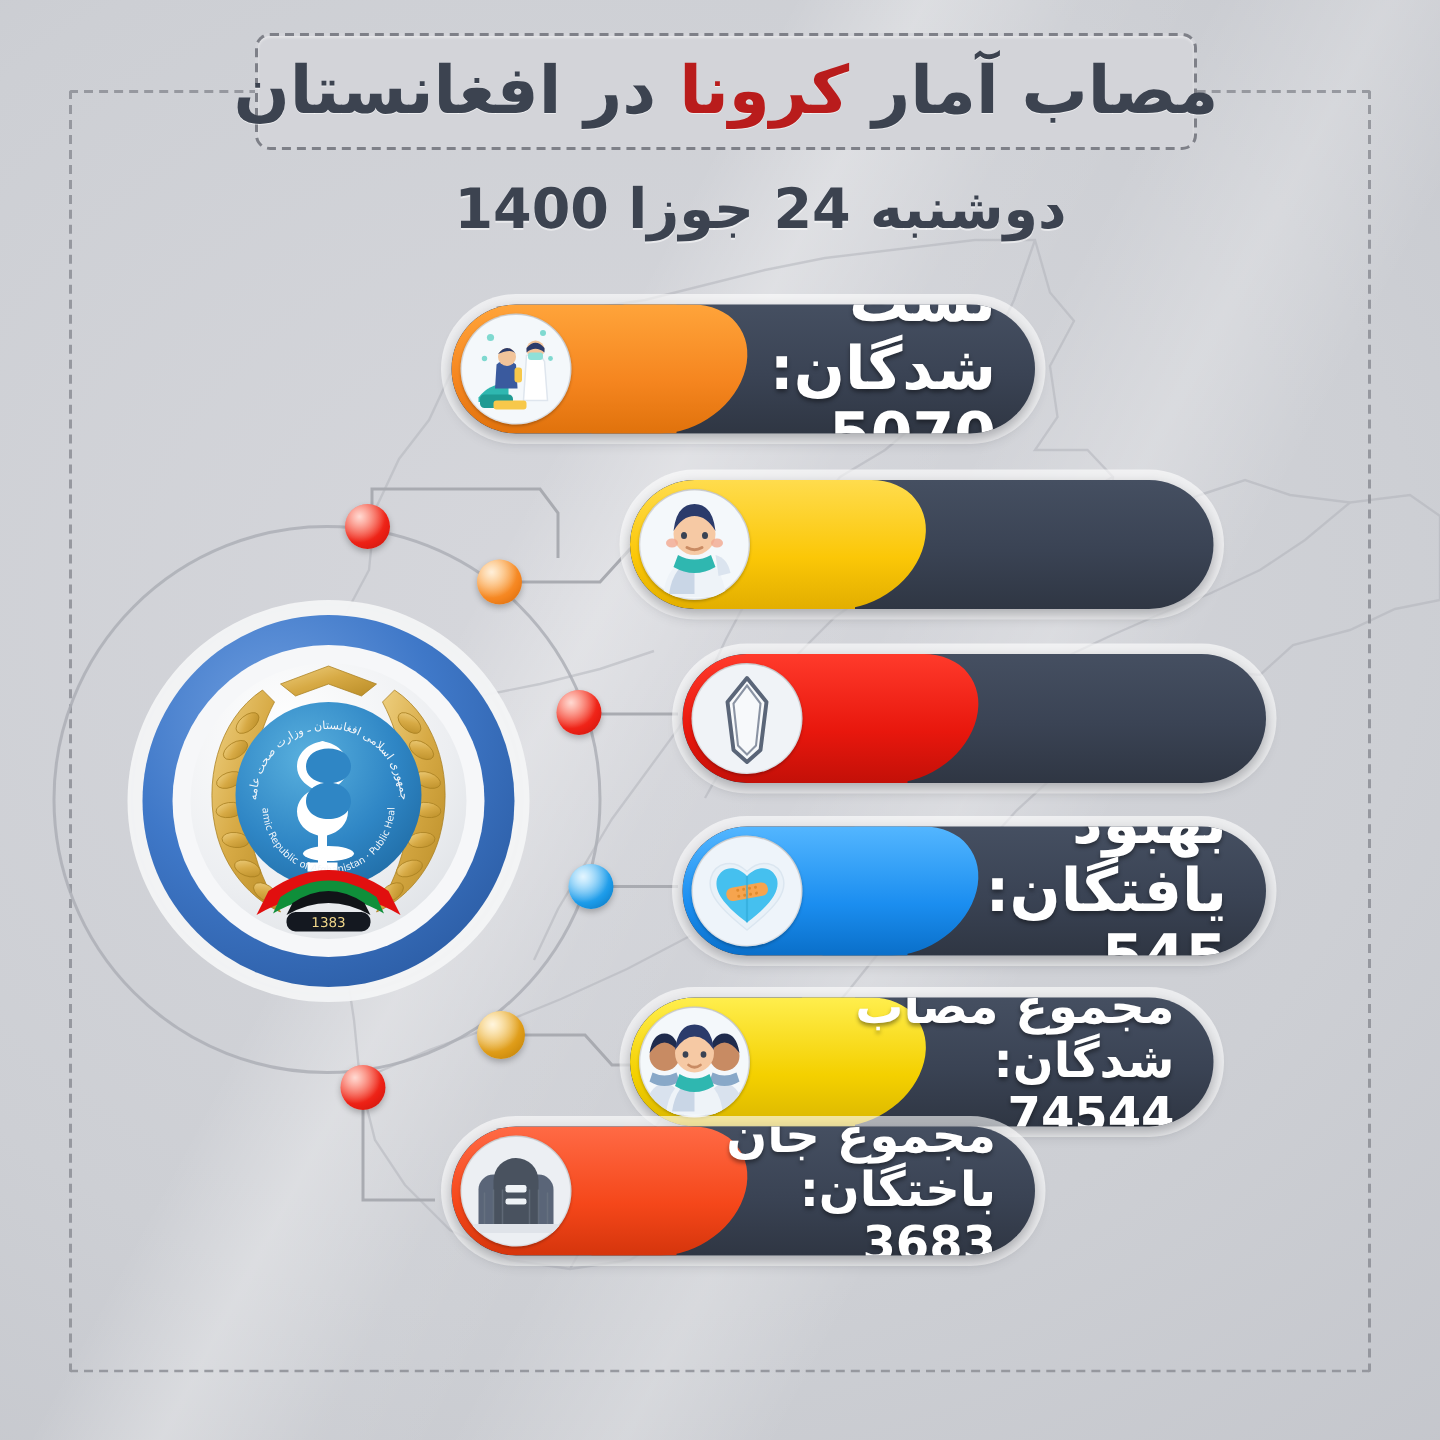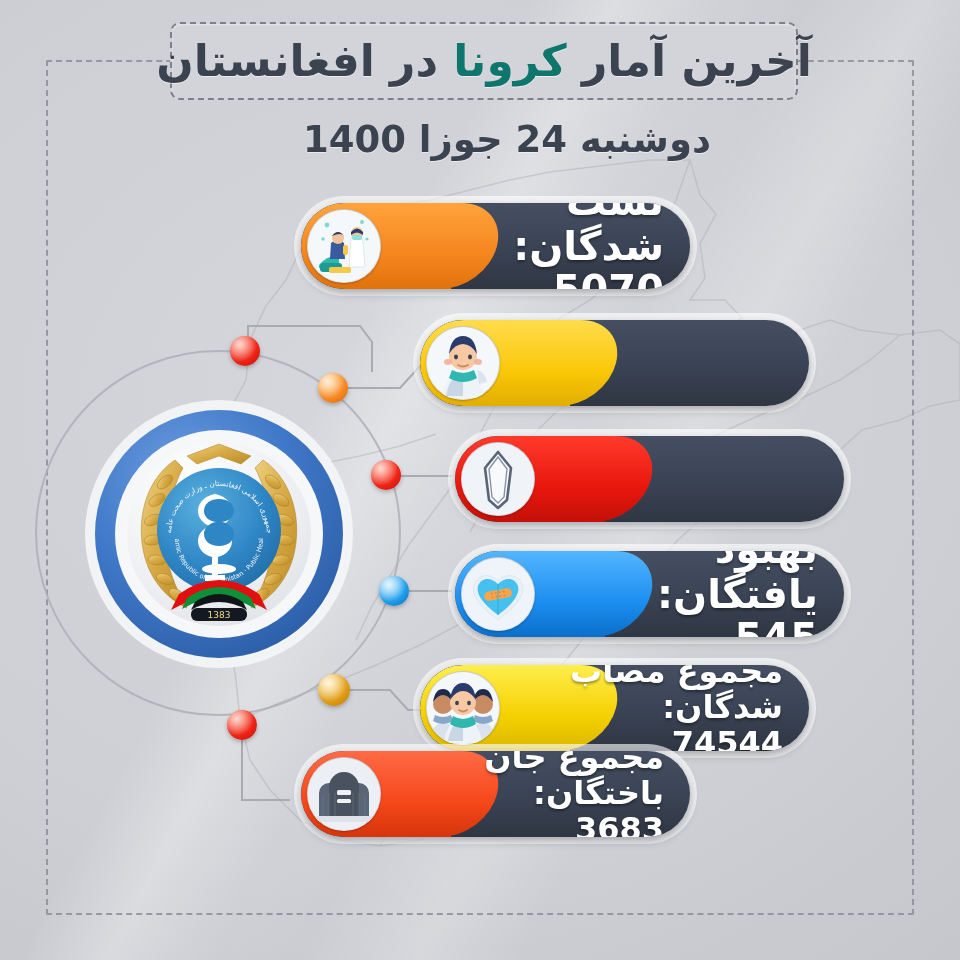--- a/index.html
+++ b/index.html
@@ -37,21 +37,21 @@
     background:#d3d4d9;border:2px dashed #7e8088;border-radius:10px;
     box-sizing:border-box;
     display:flex;align-items:center;justify-content:center;
     box-shadow:0 1px 2px rgba(255,255,255,.5) inset;
   }
   .title-text{
     font-size:44px;font-weight:bold;color:#3c4350;letter-spacing:0;
     white-space:nowrap;line-height:1;
     text-shadow:0 1px 0 rgba(255,255,255,.55);
   }
-  .title-text .accent{color:#0f766e;}
+  .title-text .accent{color:#b91c1c;}
   .date-text{
     position:absolute;top:118px;left:0;width:960px;text-align:center;
     font-size:37px;font-weight:bold;color:#3c4350;
     text-shadow:0 1px 0 rgba(255,255,255,.5);
     margin-left:27px;
   }
   .dot{position:absolute;border-radius:50%;}
   .dot::after{
     content:"";position:absolute;inset:0;border-radius:50%;
     background:radial-gradient(circle at 32% 28%, rgba(255,255,255,.75), rgba(255,255,255,0) 58%);
@@ -123,21 +123,21 @@
       <path d="M236 480 L280 470 L320 464 L360 456 L400 446 L436 434"></path>
       <path d="M240 720 L286 700 L330 684 L374 666 L418 646 L460 624"></path>
       <path d="M380 846 L400 810 L420 776 L442 744 L466 714"></path>
     </g>
   </svg>
 
   <div class="frame"></div>
 
   <div class="title-plate">
     <div class="title-text">
-      <span>آخرین آمار </span><span class="accent">کرونا</span><span> در افغانستان</span>
+      <span>مصاب آمار </span><span class="accent">کرونا</span><span> در افغانستان</span>
     </div>
   </div>
 
   <div class="date-text">دوشنبه 24 جوزا 1400</div>
 
   <svg style="position:absolute;left:0;top:0;width:960px;height:960px;pointer-events:none;" aria-hidden="true">
     <circle cx="218" cy="533" r="182" fill="none" stroke="#adafb6" stroke-width="2" opacity=".85"></circle>
     <circle cx="218" cy="533" r="130" fill="none" stroke="#bdbfc5" stroke-width="2" opacity=".5"></circle>
 
     <path d="M248 352 L248 326 L360 326 L372 342 L372 372" fill="none" stroke="#a9abb1" stroke-width="2"></path>

